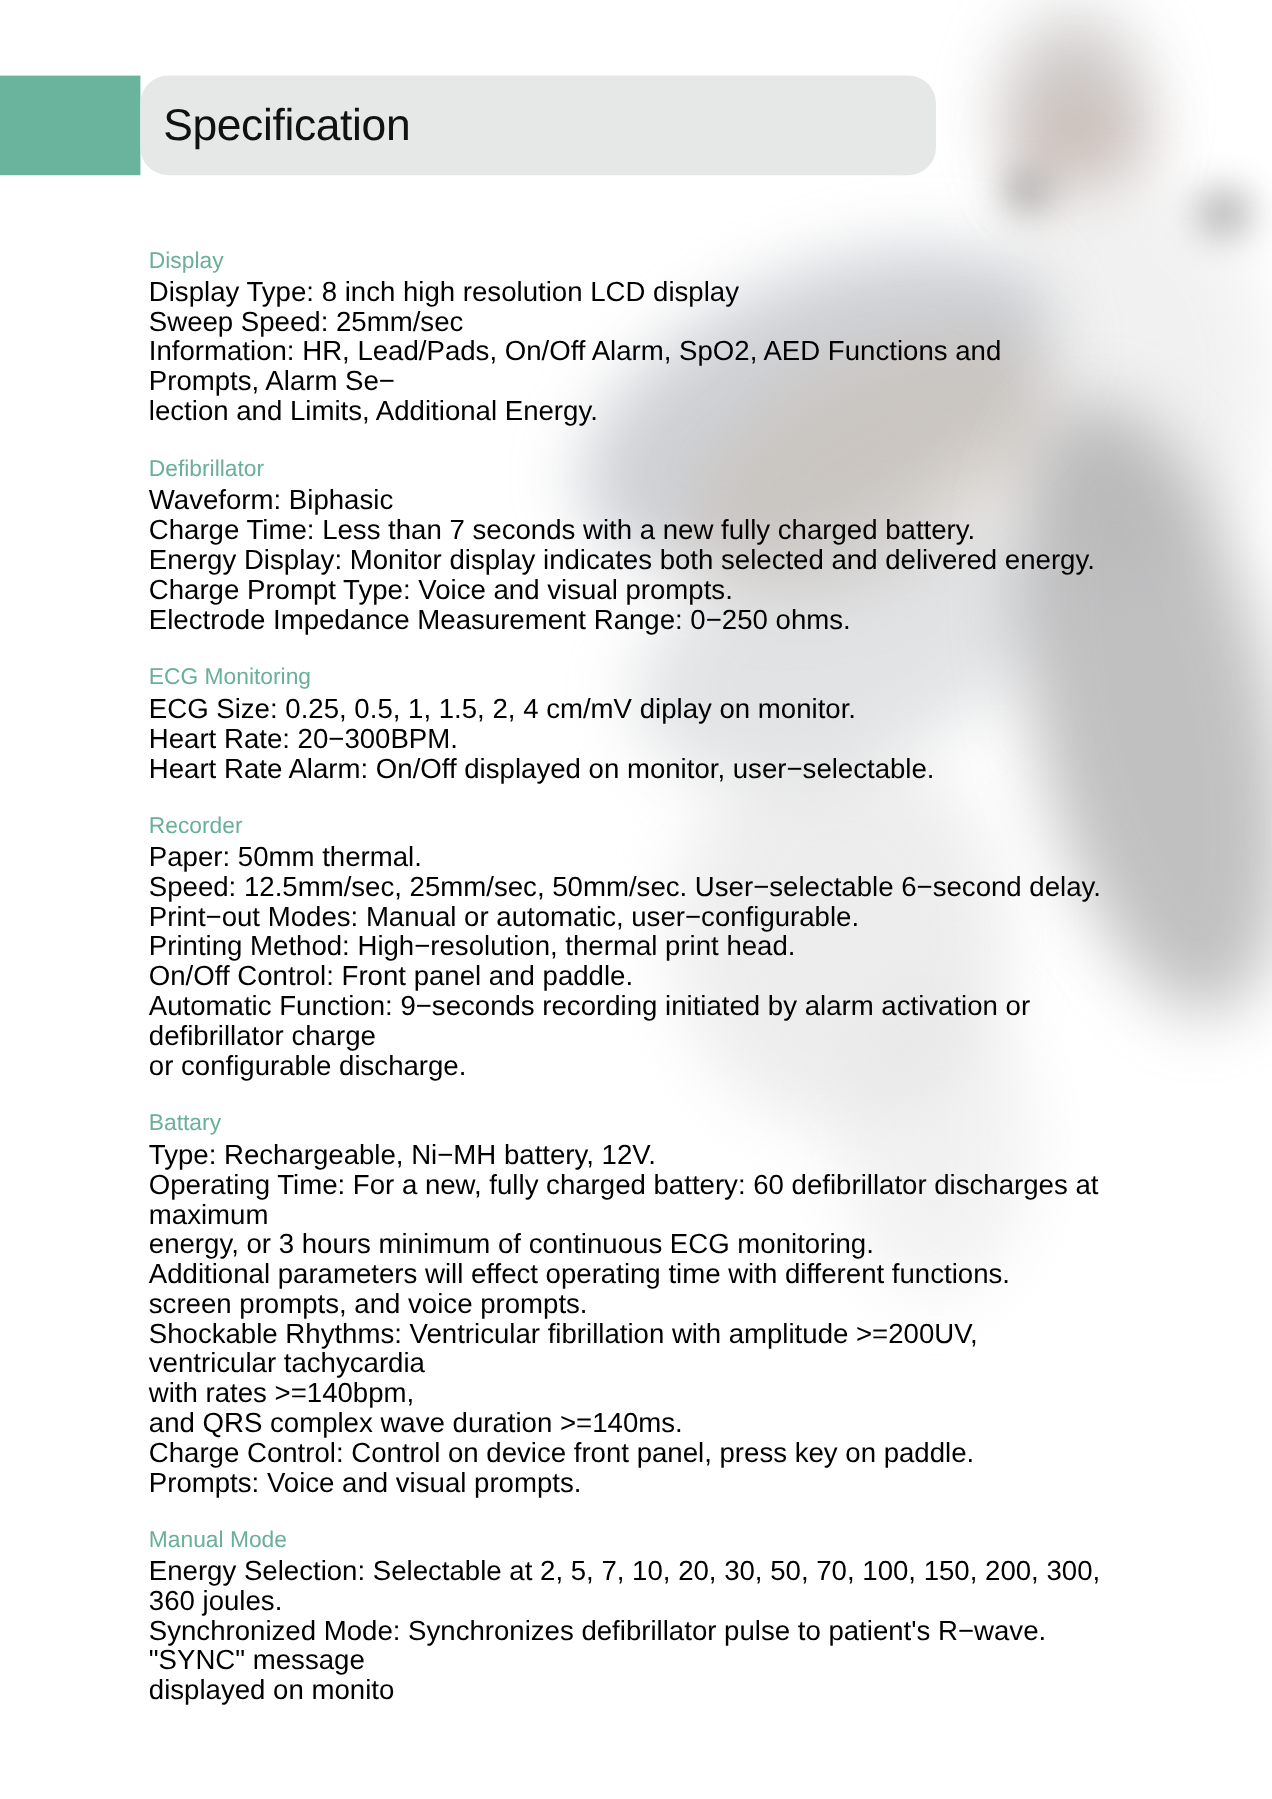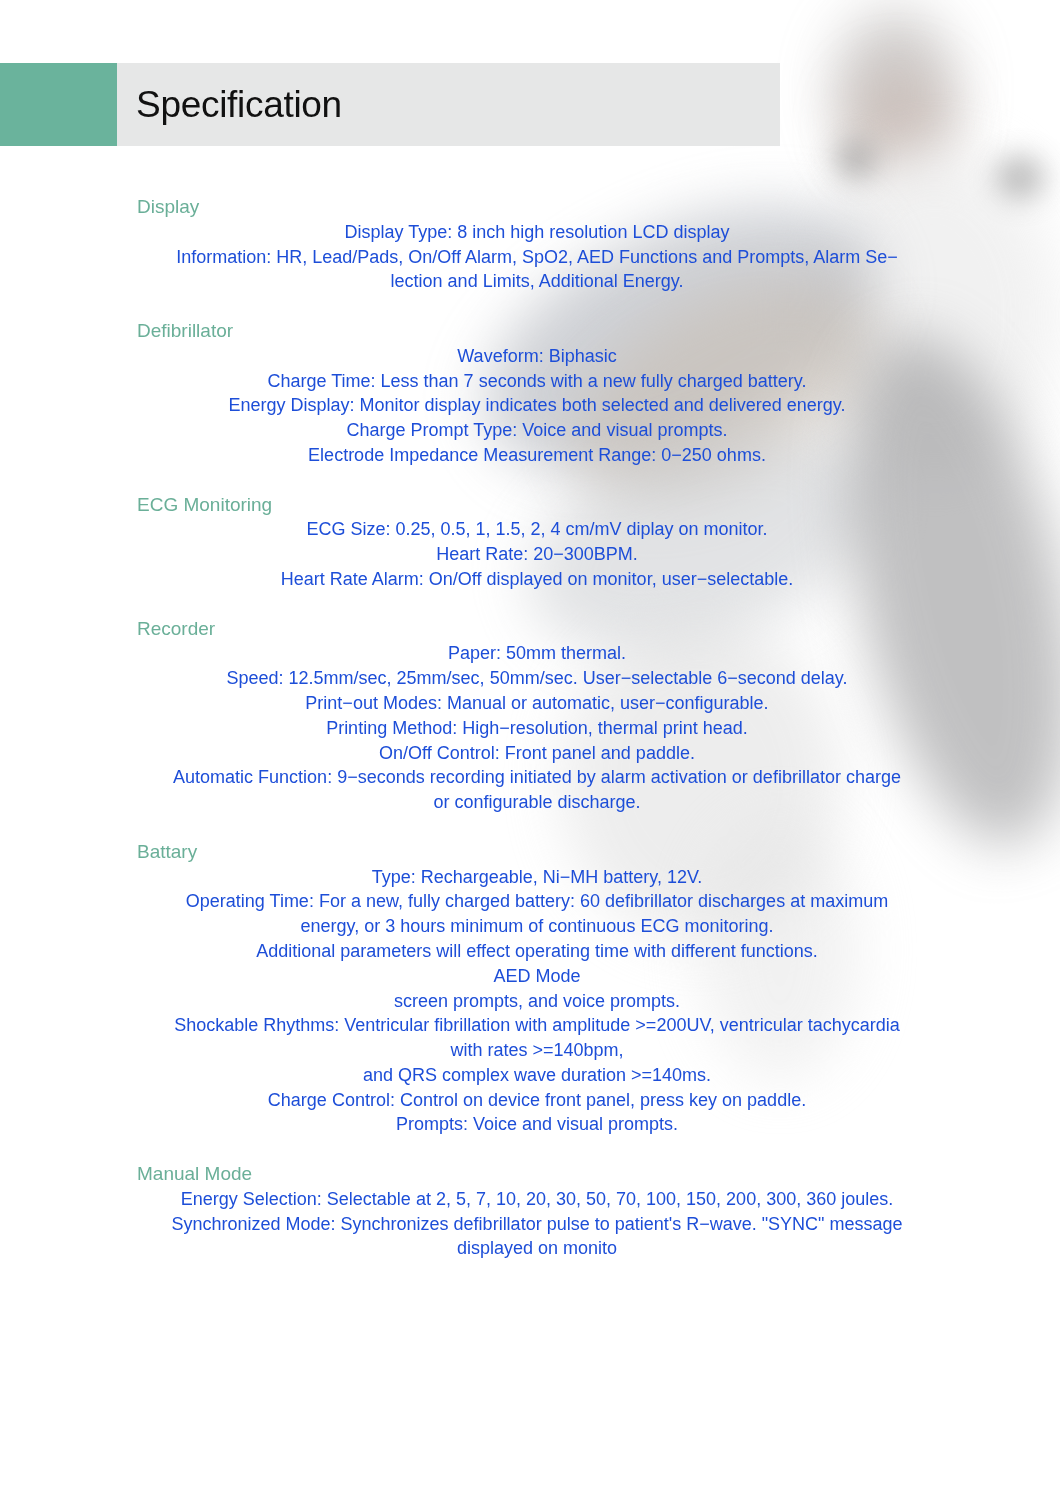--- a/index.html
+++ b/index.html
@@ -41,49 +41,48 @@
       height: 100%;
       background: #6ab39c;
     }
     .header-title-wrap {
       flex: 1;
       height: 100%;
       background: #e6e7e7;
       display: flex;
       align-items: center;
       padding-left: 19px;
+      border-radius: 23px;
     }
     .header-title {
       font-size: 37px;
       color: #111;
       letter-spacing: -0.3px;
     }
     .content {
       position: absolute;
       left: 124px;
-      top: 195px;
+      top: 206px;
       width: 800px;
       z-index: 2;
-      margin-left: 13px;
     }
     .section {
       margin-bottom: 24.8px;
     }
     .section-heading {
       color: #6aaf98;
       font-size: 19px;
       line-height: 24.8px;
       height: 24.8px;
     }
     .spec-line {
-      font-size: 18px;
+      font-size: 23px;
       line-height: 24.8px;
-      color: #1d4ed8;
+      color: #000000;
       white-space: pre-wrap;
-      text-align: center;
     }
   </style>
 </head>
 <body>
 
 <div class="bg-photo">
 
   <div class="blob" style="left:835px;top:10px;width:120px;height:160px;background:#a9a4a2;opacity:0.55;"></div>
   <div class="blob" style="left:850px;top:70px;width:100px;height:110px;background:#c9b8b0;opacity:0.6;"></div>
 
@@ -105,20 +104,21 @@
   <div class="header-title-wrap">
     <span class="header-title">Specification</span>
   </div>
 </div>
 
 <div class="content">
 
   <div class="section">
     <div class="section-heading">Display</div>
     <div class="spec-line">Display Type: 8 inch high resolution LCD display</div>
+    <div class="spec-line">Sweep Speed: 25mm/sec</div>
     <div class="spec-line">Information: HR, Lead/Pads, On/Off Alarm, SpO2, AED Functions and Prompts, Alarm Se−</div>
     <div class="spec-line">lection and Limits, Additional Energy.</div>
   </div>
 
   <div class="section">
     <div class="section-heading">Defibrillator</div>
     <div class="spec-line">Waveform: Biphasic</div>
     <div class="spec-line">Charge Time: Less than 7 seconds with a new fully charged battery.</div>
     <div class="spec-line">Energy Display: Monitor display indicates both selected and delivered energy.</div>
     <div class="spec-line">Charge Prompt Type: Voice and visual prompts.</div>
@@ -142,21 +142,20 @@
     <div class="spec-line">Automatic Function: 9−seconds recording initiated by alarm activation or defibrillator charge</div>
     <div class="spec-line">or configurable discharge.</div>
   </div>
 
   <div class="section">
     <div class="section-heading">Battary</div>
     <div class="spec-line">Type: Rechargeable, Ni−MH battery, 12V.</div>
     <div class="spec-line">Operating Time: For a new, fully charged battery: 60 defibrillator discharges at maximum</div>
     <div class="spec-line">energy, or 3 hours minimum of continuous ECG monitoring.</div>
     <div class="spec-line">Additional parameters will effect operating time with different functions.</div>
-    <div class="spec-line">AED Mode</div>
     <div class="spec-line">screen prompts, and voice prompts.</div>
     <div class="spec-line">Shockable Rhythms: Ventricular fibrillation with amplitude &gt;=200UV, ventricular tachycardia</div>
     <div class="spec-line">with rates &gt;=140bpm,</div>
     <div class="spec-line">and QRS complex wave duration &gt;=140ms.</div>
     <div class="spec-line">Charge Control: Control on device front panel, press key on paddle.</div>
     <div class="spec-line">Prompts: Voice and visual prompts.</div>
   </div>
 
   <div class="section">
     <div class="section-heading">Manual Mode</div>

